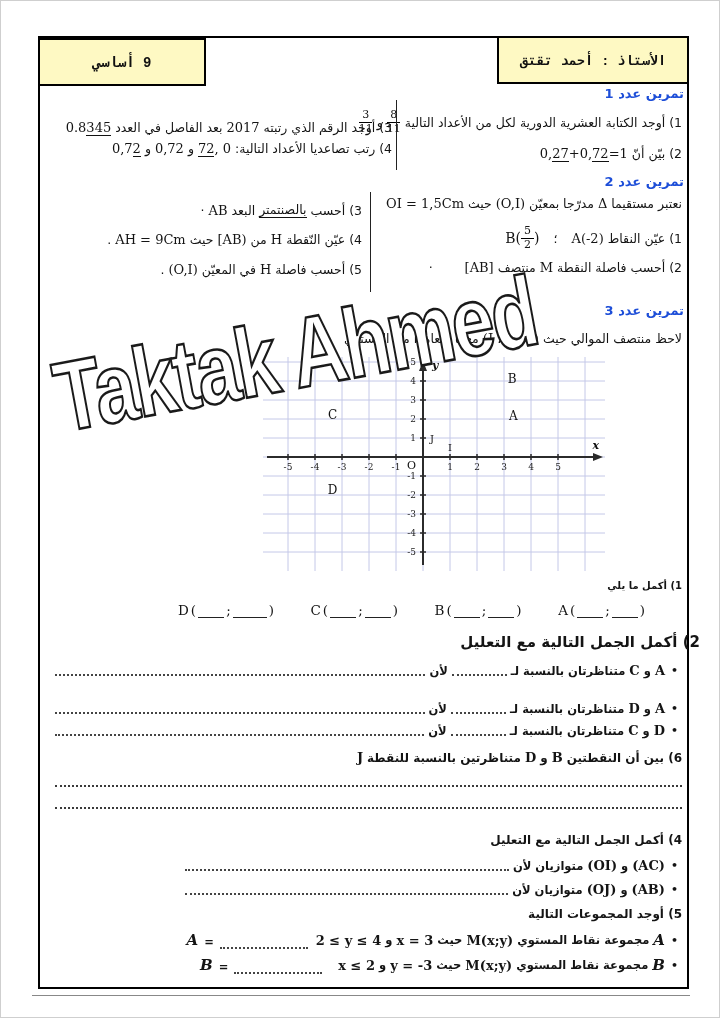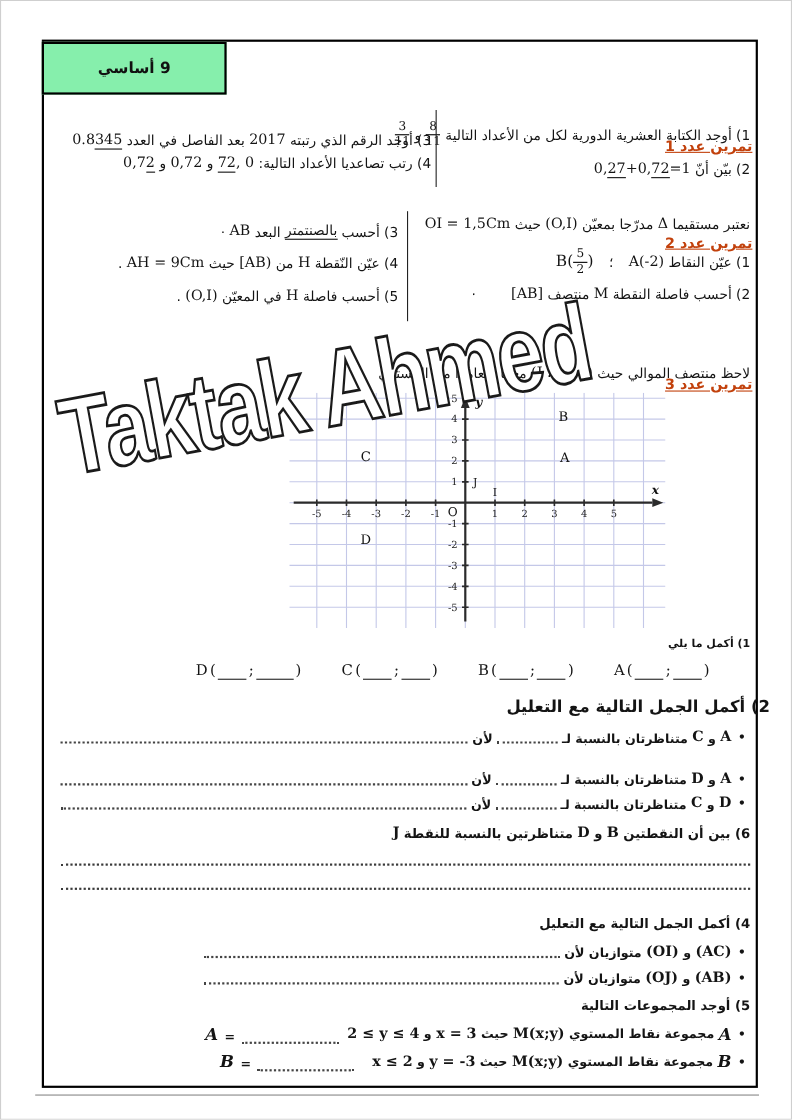--- a/index.html
+++ b/index.html
@@ -2,27 +2,27 @@
 <html lang="ar"><head>
 <meta charset="utf-8">
 <style>
   html,body{margin:0;padding:0;background:#e8e8e8;}
   #page{position:relative;width:720px;height:1018px;background:#fff;margin:0 auto;
         overflow:hidden;font-family:"DejaVu Sans",sans-serif;color:#111;
         box-shadow:0 0 0 1px #cfcfcf inset;}
   .abs{position:absolute;}
   .frame{position:absolute;left:38px;top:36px;width:647px;height:949px;
          border:2px solid #000;background:transparent;}
-  .hcell{position:absolute;border:2px solid #000;background:#86efac;display:flex;
-         align-items:center;justify-content:center;direction:rtl;}
+  .hcell{position:absolute;border:2px solid #000;background:#fef9c3;display:flex;
+         align-items:center;justify-content:center;direction:rtl;font-family:Liberation Mono, monospace;}
   .row{position:absolute;display:flex;direction:rtl;align-items:center;gap:4px;
        font-size:12.5px;white-space:nowrap;color:#141414;}
   .bold{font-weight:bold;}
   .extitle{position:absolute;direction:rtl;font-weight:bold;font-size:13px;
-           text-decoration:underline;color:#c2410c;margin-top:40px;}
+           color:#1d4ed8;}
   .math{direction:ltr;unicode-bidi:isolate;font-family:"DejaVu Serif",serif;
         font-size:13px;}
   .u{border-bottom:1.2px solid #111;}
   .uar{border-bottom:1.2px solid #111;}
   .frac{display:inline-flex;flex-direction:column;align-items:center;direction:ltr;
         unicode-bidi:isolate;font-family:"DejaVu Serif",serif;font-size:11px;
         line-height:1.15;}
   .frac .num{border-bottom:1px solid #000;padding:0 3px;}
   .vdiv{position:absolute;width:1px;background:#222;}
   .dotshort{display:inline-block;width:55px;border-bottom:2px dotted #444;
@@ -41,20 +41,23 @@
   .bullet{font-size:11px;margin-left:2px;}
   .botline{position:absolute;left:32px;top:995px;width:658px;height:1px;background:#888;}
 </style>
 </head>
 <body>
 
 <div id="page">
 
   <div class="frame"></div>
 
+  <div class="hcell" style="left:497px;top:36px;width:188px;height:44px;">
+    <span class="bold" style="font-size:13.5px;">الأستاذ : أحمد تقتق</span>
+  </div>
   <div class="hcell" style="left:38px;top:38px;width:164px;height:44px;">
     <span class="bold" style="font-size:14px;">9 أساسي</span>
   </div>
 
   <div class="extitle" style="top:86px;right:36px;">تمرين عدد 1</div>
 
   <div class="row" style="top:104px;right:38px;height:36px;">
     <span>1) أوجد الكتابة العشرية الدورية لكل من الأعداد التالية</span>
     <span class="frac">
       <span class="num">8</span>

